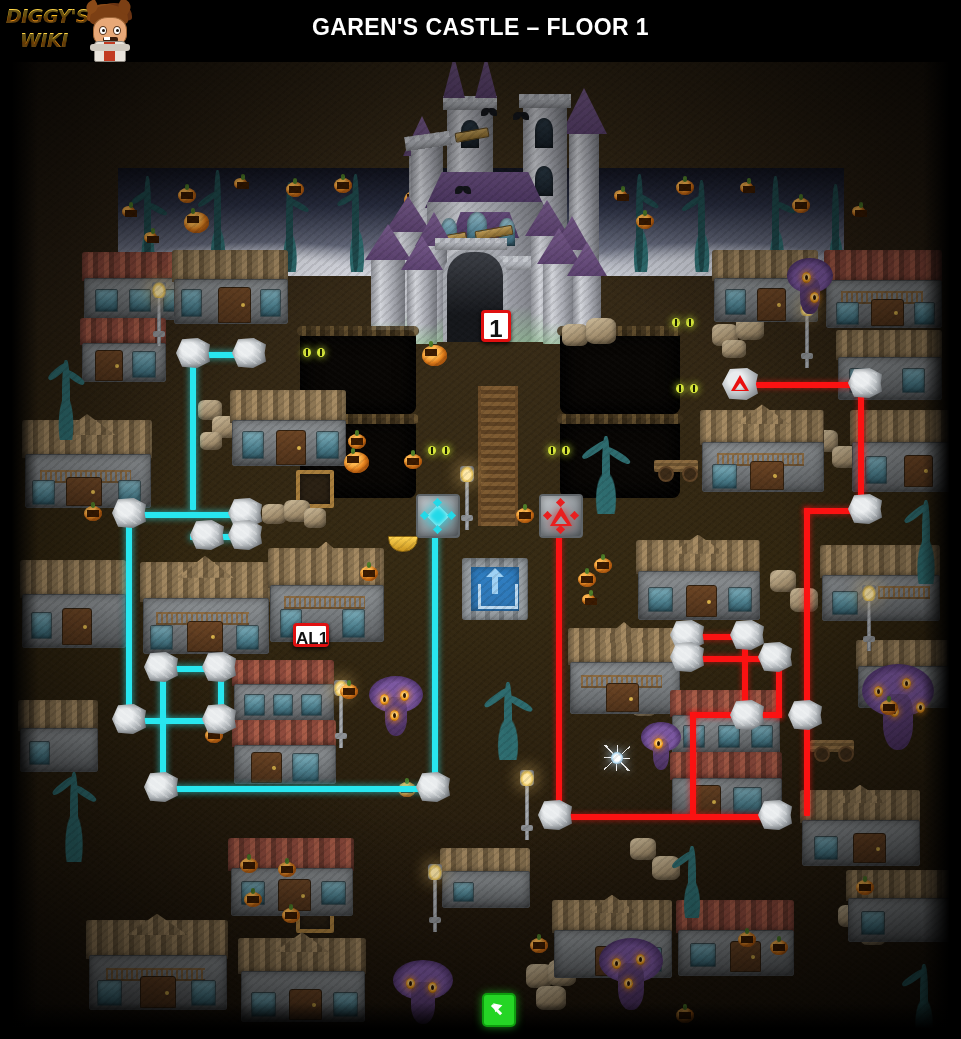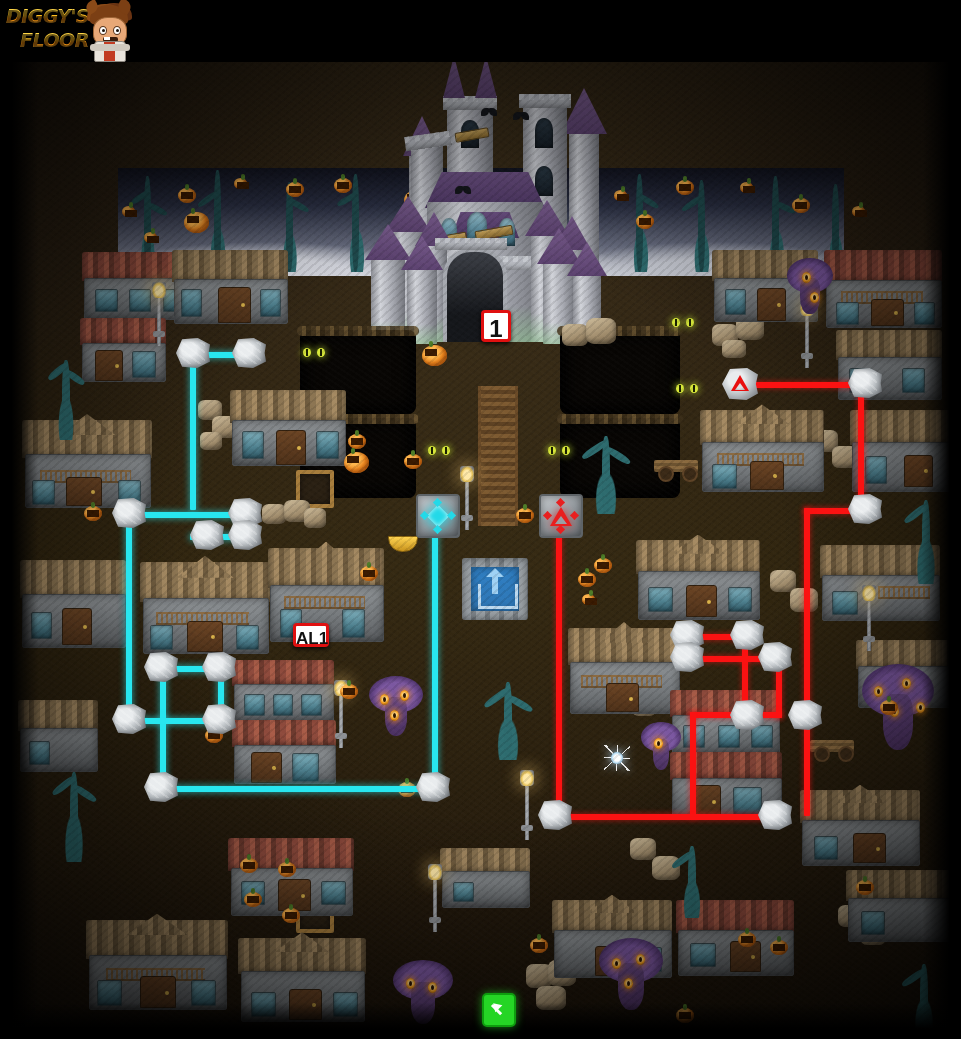--- a/index.html
+++ b/index.html
@@ -978,30 +978,31 @@
     <div class="marker" id="marker-al1">AL1</div>
 
     <div id="exit-arrow">
       <div class="ar"></div>
     </div>
   </div>
 
   <div id="header">
     <div id="logo">
       <div class="ltext l1">DIGGY'S</div>
-      <div class="ltext l2">FLOOR</div>
+      <div class="ltext l2">WIKI</div>
       <div class="mascot">
         <div class="m-hair"></div>
         <div class="m-face">
           <div class="m-eye l">
               <i></i>
             </div>
           <div class="m-eye r">
               <i></i>
             </div>
           <div class="m-mouth"></div>
         </div>
         <div class="m-body"></div>
       </div>
     </div>
+    <div id="title">GAREN'S CASTLE – FLOOR 1</div>
   </div>
 
 </div>
 
 </body></html>

